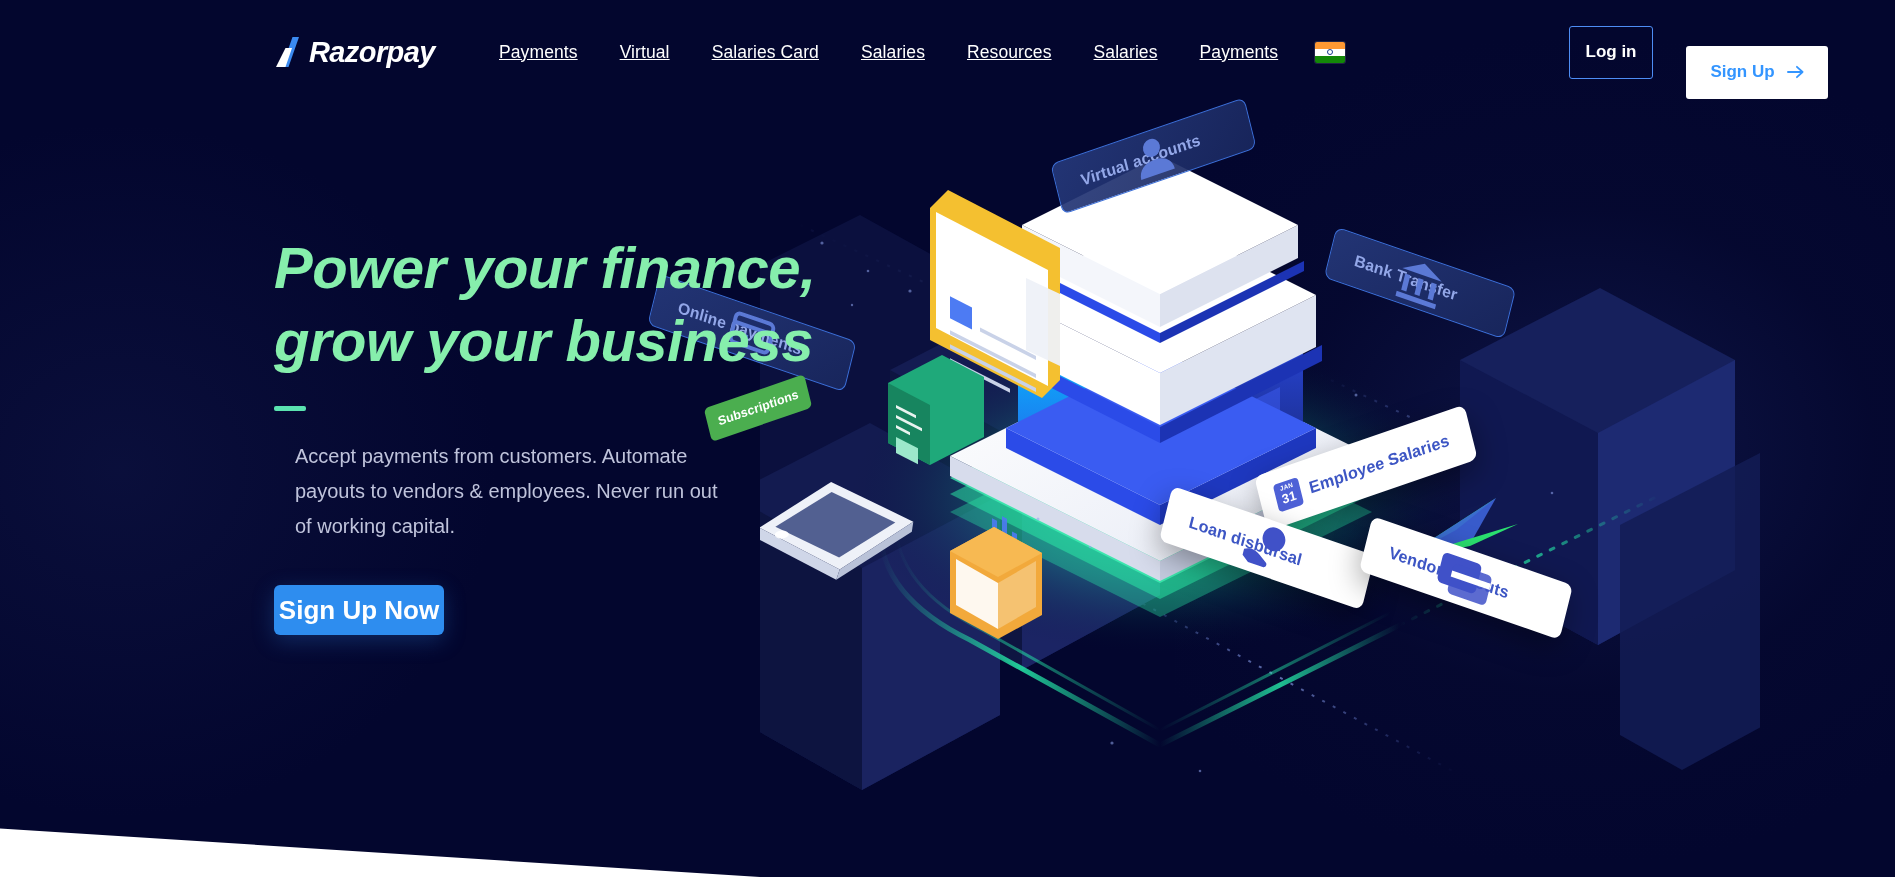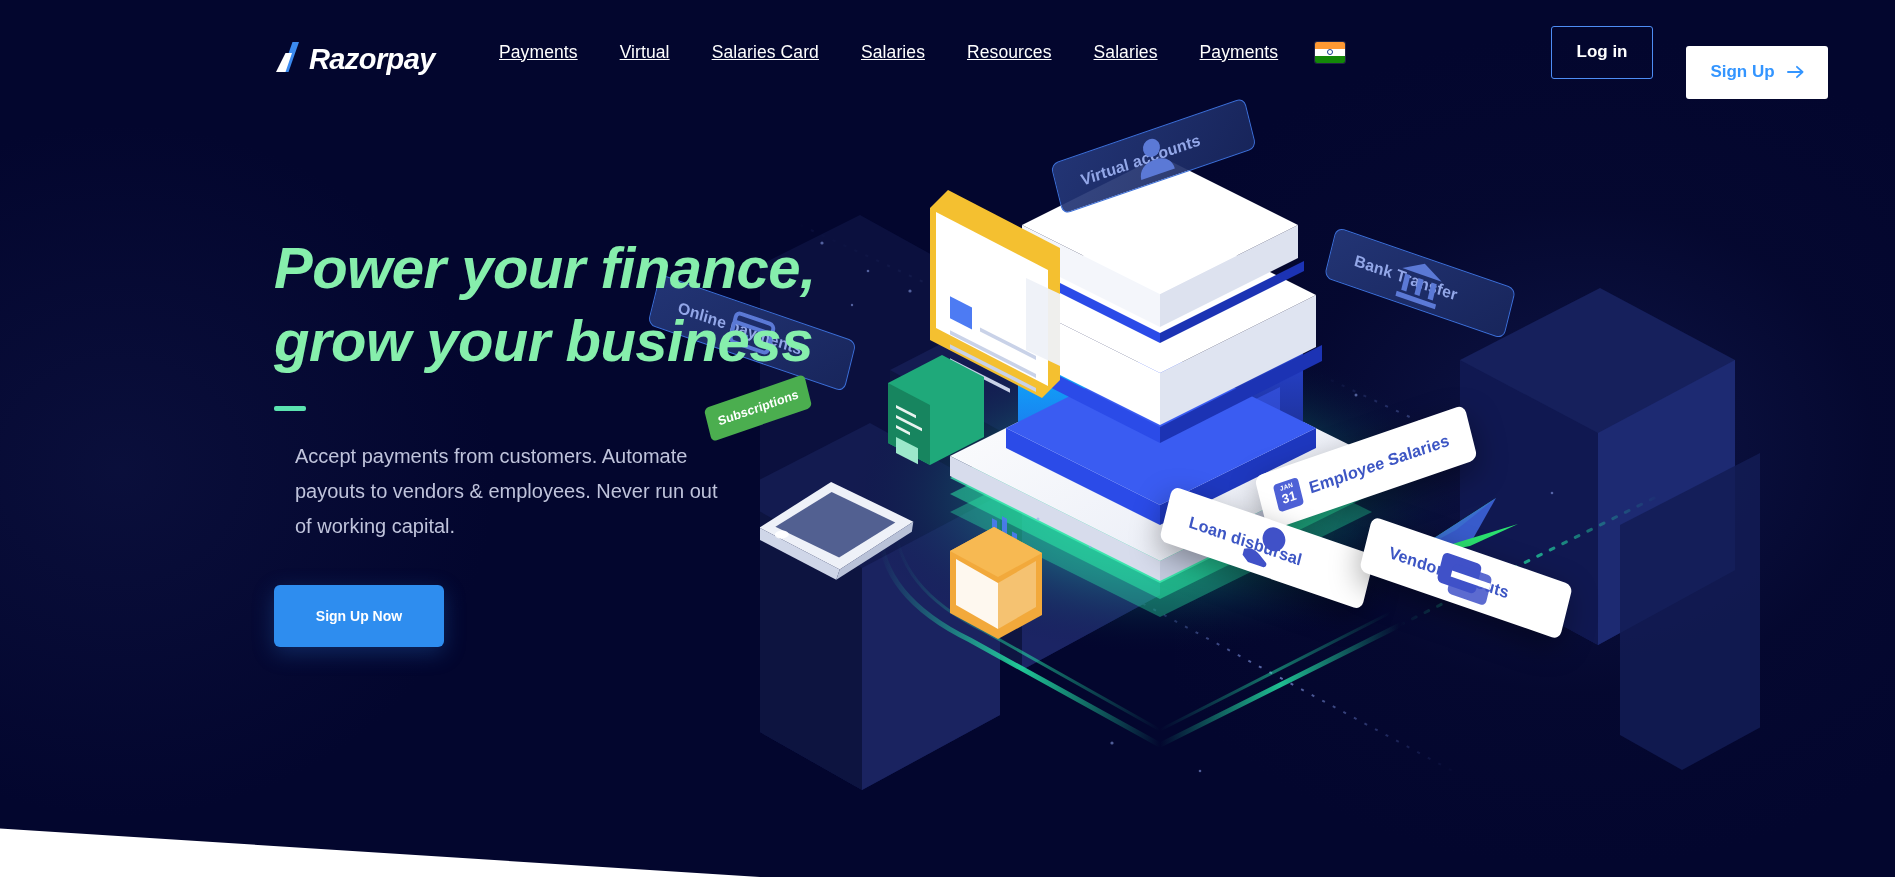--- a/index.html
+++ b/index.html
@@ -28,21 +28,21 @@
     position:absolute; left:0; bottom:0; width:760px; height:90px;
     background:#ffffff;
     clip-path:polygon(0 46%, 760px 100%, 0 100%);
   }
 
   
   .header{
     position:absolute; top:0; left:0; width:1895px; height:104px;
     display:flex; align-items:center; z-index:60;
   }
-  .logo{ position:absolute; left:273px; top:30px; display:flex; align-items:flex-end; height:44px; }
+  .logo{ position:absolute; left:273px; top:30px; display:flex; align-items:center; height:44px; }
   .logo-mark{ width:34px; height:34px; position:relative; margin-right:2px; }
   .logo-text{
     color:#ffffff; font-size:29px; font-weight:700; font-style:italic;
     letter-spacing:-0.6px; line-height:1;
   }
 
   .nav{ position:absolute; left:478px; top:0; height:104px; display:flex; align-items:center; gap:0; }
   .nav-item{
     color:#ffffff; font-size:17.5px; font-weight:400; letter-spacing:.1px;
     padding:0 21px; cursor:pointer; white-space:nowrap;text-decoration:underline;
@@ -55,21 +55,21 @@
   .flag .f1{ background:#FF9933; }
   .flag .f2{ background:#ffffff; position:relative; }
   .flag .f3{ background:#138808; }
   .flag .chakra{
     position:absolute; left:50%; top:50%; transform:translate(-50%,-50%);
     width:6px; height:6px; border-radius:50%; border:1.2px solid #1A3A8F;
   }
 
   .auth{ position:absolute; right:0; top:0; height:104px; display:flex; align-items:center; }
   .btn-login{
-    width:102px; height:53px; border:1px solid #4E8DF5; background:transparent;
+    width:84px; height:53px; border:1px solid #4E8DF5; background:transparent;
     color:#ffffff; font-size:17px; font-weight:700; border-radius:3px;
     display:flex; align-items:center; justify-content:center; cursor:pointer;margin-left:13px;
   }
   .btn-signup{
     margin-left:33px; margin-right:67px;
     width:142px; height:53px; background:#ffffff; border-radius:3px;
     display:flex; align-items:center; justify-content:center; gap:12px;
     color:#3395FF; font-size:17px; font-weight:700; cursor:pointer;margin-top:40px;
   }
   .arrow{ width:17px; height:14px; display:block; }
@@ -79,23 +79,23 @@
   .hero-title{
     color:#86efac; font-size:58px; font-weight:700; line-height:1.25;
     letter-spacing:-.5px; white-space:pre-line;font-style:italic;
   }
   .accent-bar{ width:32px; height:5px; background:#5BE3B0; border-radius:2px; margin:29px 0 28px; }
   .hero-sub{
     color:#BFC3DB; font-size:20px; line-height:1.74; font-weight:400;
     max-width:500px; white-space:pre-line;margin-left:21px;
   }
   .btn-cta{
-    margin-top:42px; width:170px; height:62px; background:#2E8DEF; border-radius:6px;
+    margin-top:42px; width:170px; height:50px; background:#2E8DEF; border-radius:6px;
     display:flex; align-items:center; justify-content:center;
-    color:#ffffff; font-size:14px; font-weight:700; cursor:pointer;
+    color:#ffffff; font-size:26px; font-weight:700; cursor:pointer;
     box-shadow:0 6px 22px rgba(46,141,239,.25);
   }
 
   
   .illus{ position:absolute; left:760px; top:95px; width:1000px; height:720px; z-index:20; }
   .illus svg{ position:absolute; inset:0; width:100%; height:100%; }
 
   
   .label-card{
     position:absolute; display:flex; align-items:center; gap:9px;

